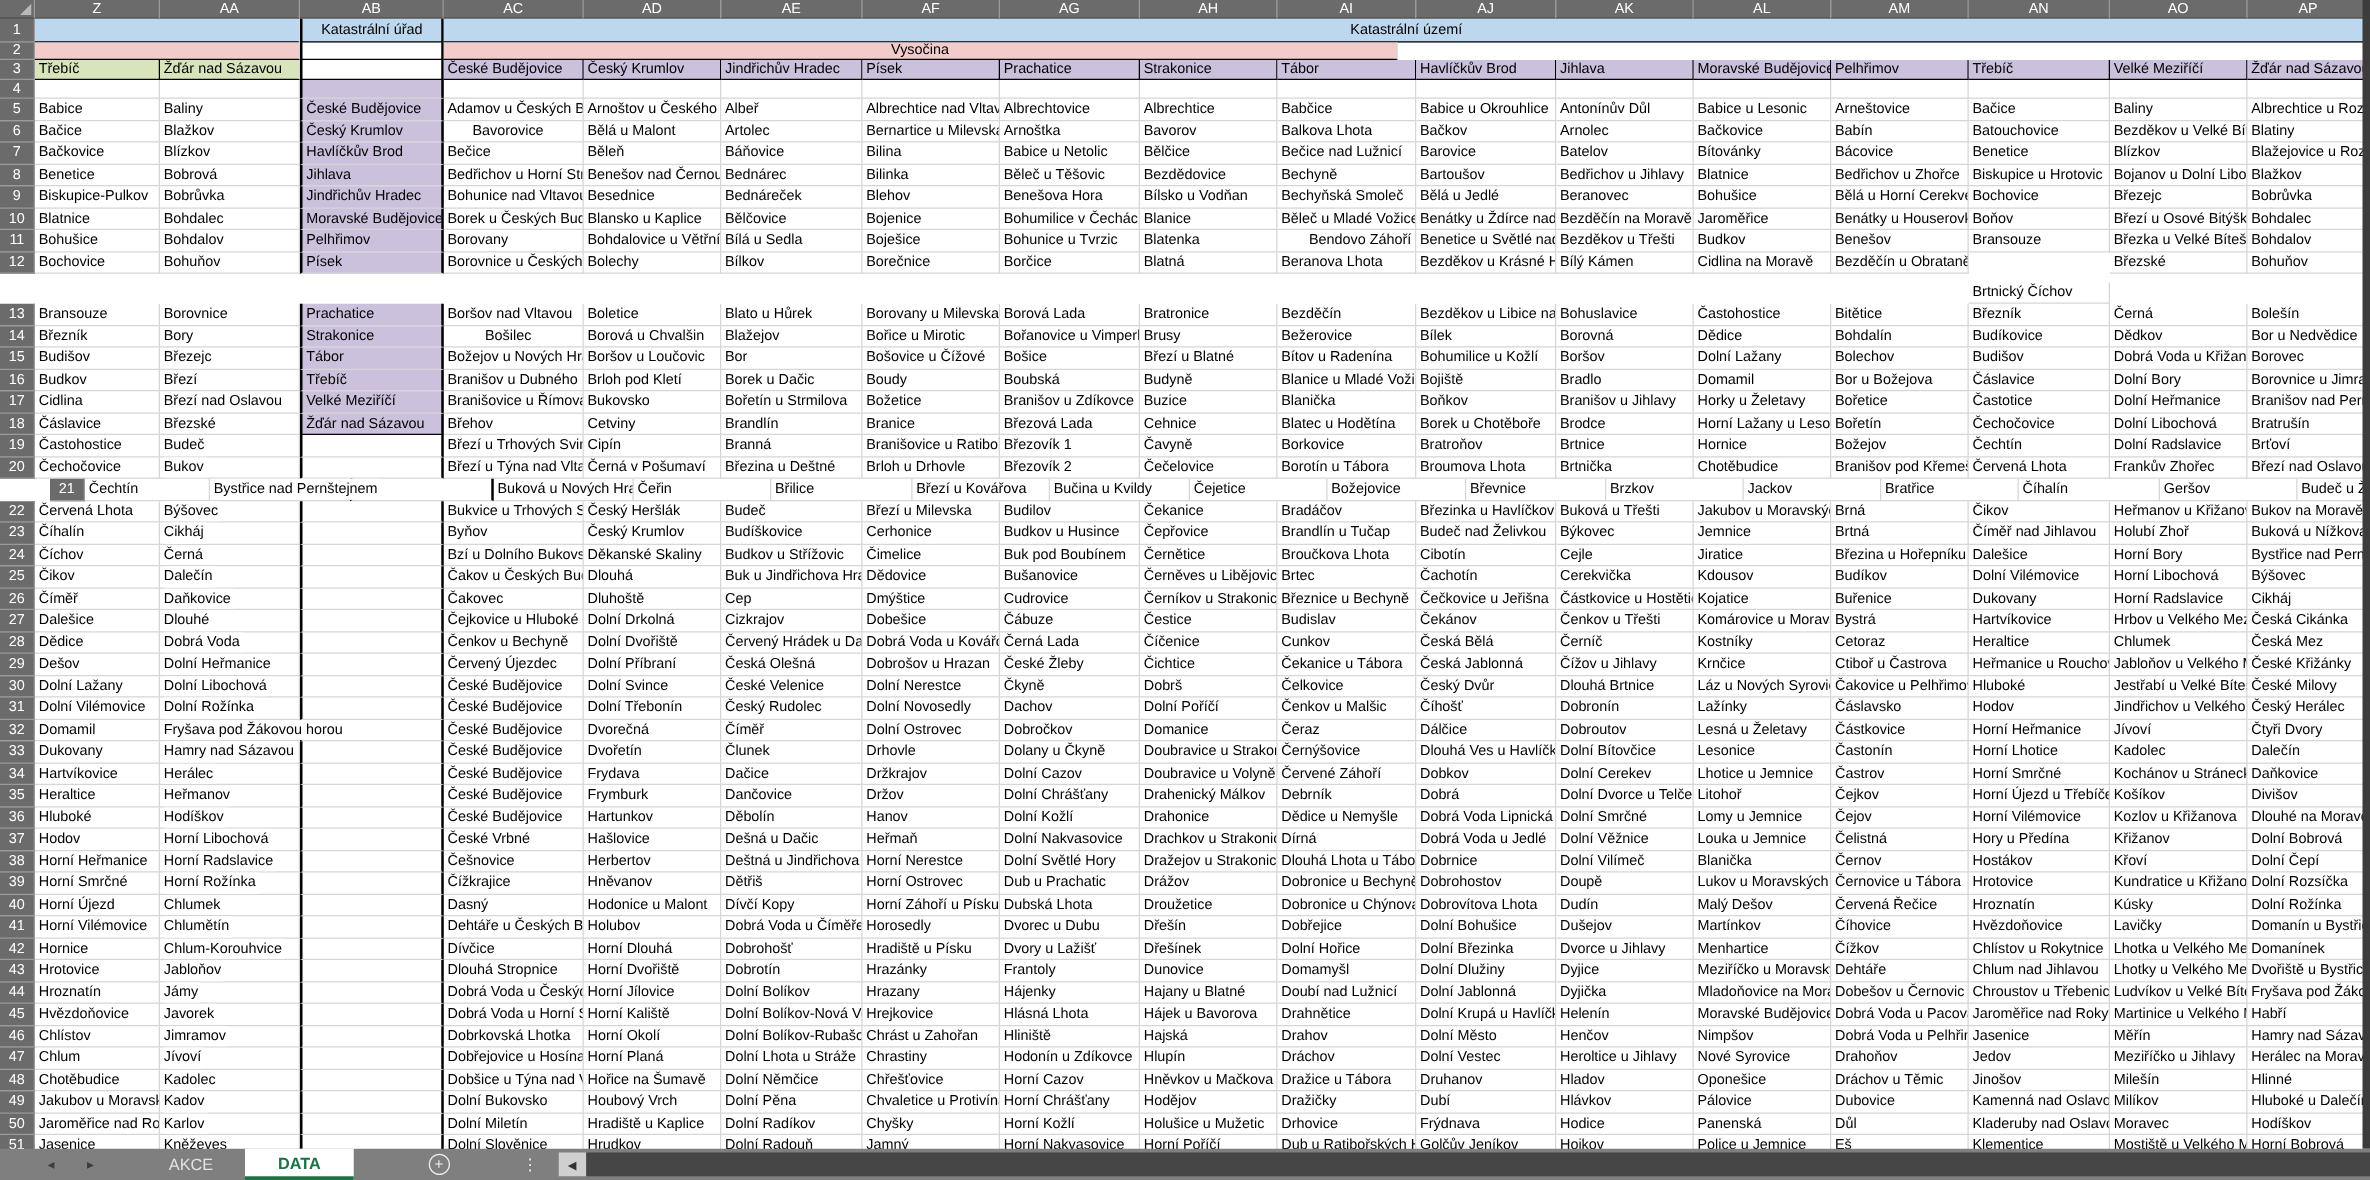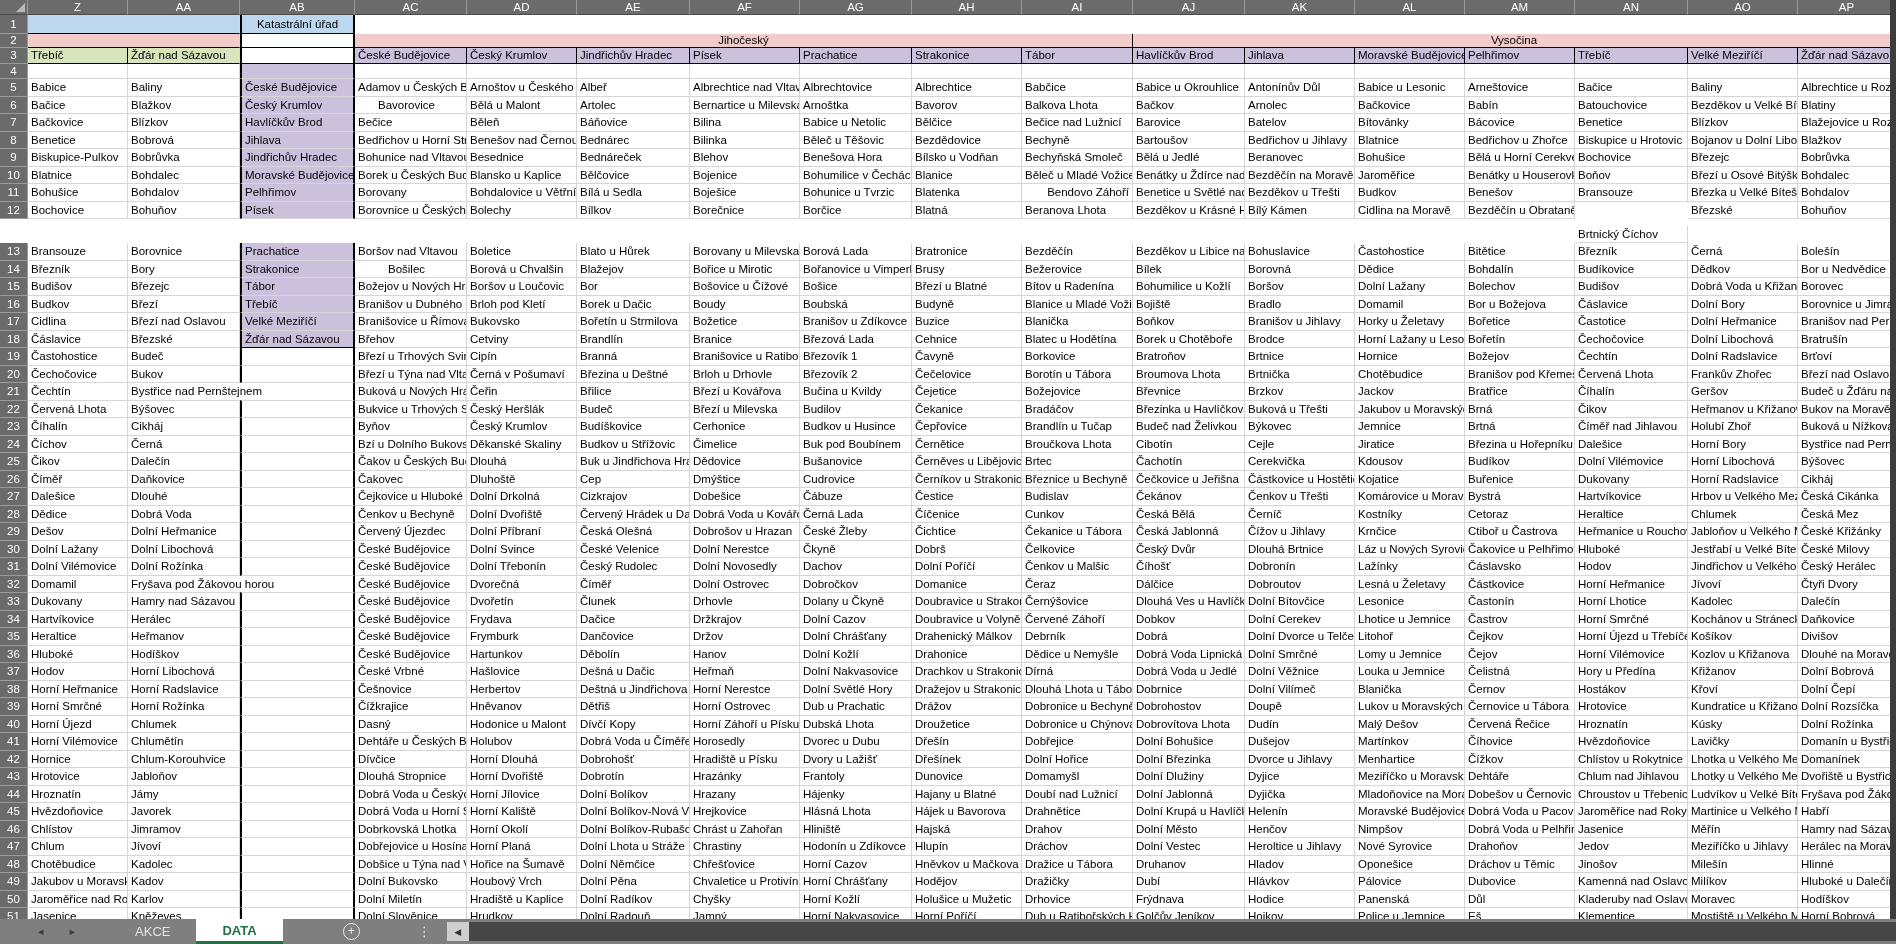--- a/index.html
+++ b/index.html
@@ -67,26 +67,26 @@
         <div class="colh" style="width: 110px; height: 15px; line-height: 14px;">AL</div>
         <div class="colh" style="width: 110px; height: 15px; line-height: 14px;">AM</div>
         <div class="colh" style="width: 113px; height: 15px; line-height: 14px;">AN</div>
         <div class="colh" style="width: 110px; height: 15px; line-height: 14px;">AO</div>
         <div class="colh" style="width: 98px; height: 15px; line-height: 14px;">AP</div>
       </div>
       <div class="row">
         <div class="g" style="width: 28px; height: 19px; line-height: 18px;">1</div>
         <div class="k blue bb1" style="width: 212px; height: 19px; line-height: 18px;"></div>
         <div class="k blue ctr bl2 br2 bb1" style="width: 115px; height: 19px; line-height: 18px;">Katastrální úřad</div>
+        <div class="k blue ctr bb1" style="width: 1541px; height: 19px; line-height: 18px;">Katastrální území</div>
       </div>
       <div class="row">
         <div class="g" style="width: 28px; height: 14px; line-height: 13px;">2</div>
         <div class="k pink bb1" style="width: 212px; height: 14px; line-height: 13px;"></div>
         <div class="k bl2 br2 bb1" style="width: 115px; height: 14px; line-height: 13px;"></div>
-        <div class="k pink ctr bb1 brk" style="width: 778px; height: 14px; line-height: 13px;">Jihočeský</div>
         <div class="k pink ctr bb1" style="width: 763px; height: 14px; line-height: 13px;">Vysočina</div>
       </div>
       <div class="row">
         <div class="g" style="width: 28px; height: 16px; line-height: 15px;">3</div>
         <div class="k green bb1 brk" style="width: 100px; height: 16px; line-height: 15px;">Třebíč</div>
         <div class="k green bb1" style="width: 112px; height: 16px; line-height: 15px;">Žďár nad Sázavou</div>
         <div class="k bl2 br2 bb1" style="width: 115px; height: 16px; line-height: 15px;"></div>
         <div class="k purple bb1 brk" style="width: 112px; height: 16px; line-height: 15px;">České Budějovice</div>
         <div class="k purple bb1 brk" style="width: 110px; height: 16px; line-height: 15px;">Český Krumlov</div>
         <div class="k purple bb1 brk" style="width: 113px; height: 16px; line-height: 15px;">Jindřichův Hradec</div>
@@ -436,21 +436,21 @@
         <div class="k" style="width: 111px; height: 17.5px; line-height: 16.5px;">Borotín u Tábora</div>
         <div class="k" style="width: 112px; height: 17.5px; line-height: 16.5px;">Broumova Lhota</div>
         <div class="k" style="width: 110px; height: 17.5px; line-height: 16.5px;">Brtnička</div>
         <div class="k" style="width: 110px; height: 17.5px; line-height: 16.5px;">Chotěbudice</div>
         <div class="k" style="width: 110px; height: 17.5px; line-height: 16.5px;">Branišov pod Křemešníkem</div>
         <div class="k" style="width: 113px; height: 17.5px; line-height: 16.5px;">Červená Lhota</div>
         <div class="k" style="width: 110px; height: 17.5px; line-height: 16.5px;">Frankův Zhořec</div>
         <div class="k" style="width: 98px; height: 17.5px; line-height: 16.5px;">Březí nad Oslavou</div>
       </div>
       <div class="row">
-        <div class="g" style="width: 28px; height: 17.5px; line-height: 16.5px;">21</div>
+        <div class="g" style="width: 28px; height: 17.5px; line-height: 16.5px; margin-left: 40px;">21</div>
         <div class="k" style="width: 100px; height: 17.5px; line-height: 16.5px;">Čechtín</div>
         <div class="k ov" style="width: 112px; height: 17.5px; line-height: 16.5px;"><span class="spill">Bystřice nad Pernštejnem</span></div>
         <div class="k bl2 br2" style="width: 115px; height: 17.5px; line-height: 16.5px;"></div>
         <div class="k" style="width: 112px; height: 17.5px; line-height: 16.5px;">Buková u Nových Hradů</div>
         <div class="k" style="width: 110px; height: 17.5px; line-height: 16.5px;">Čeřin</div>
         <div class="k" style="width: 113px; height: 17.5px; line-height: 16.5px;">Břilice</div>
         <div class="k" style="width: 110px; height: 17.5px; line-height: 16.5px;">Březí u Kovářova</div>
         <div class="k" style="width: 112px; height: 17.5px; line-height: 16.5px;">Bučina u Kvildy</div>
         <div class="k" style="width: 110px; height: 17.5px; line-height: 16.5px;">Čejetice</div>
         <div class="k" style="width: 111px; height: 17.5px; line-height: 16.5px;">Božejovice</div>

